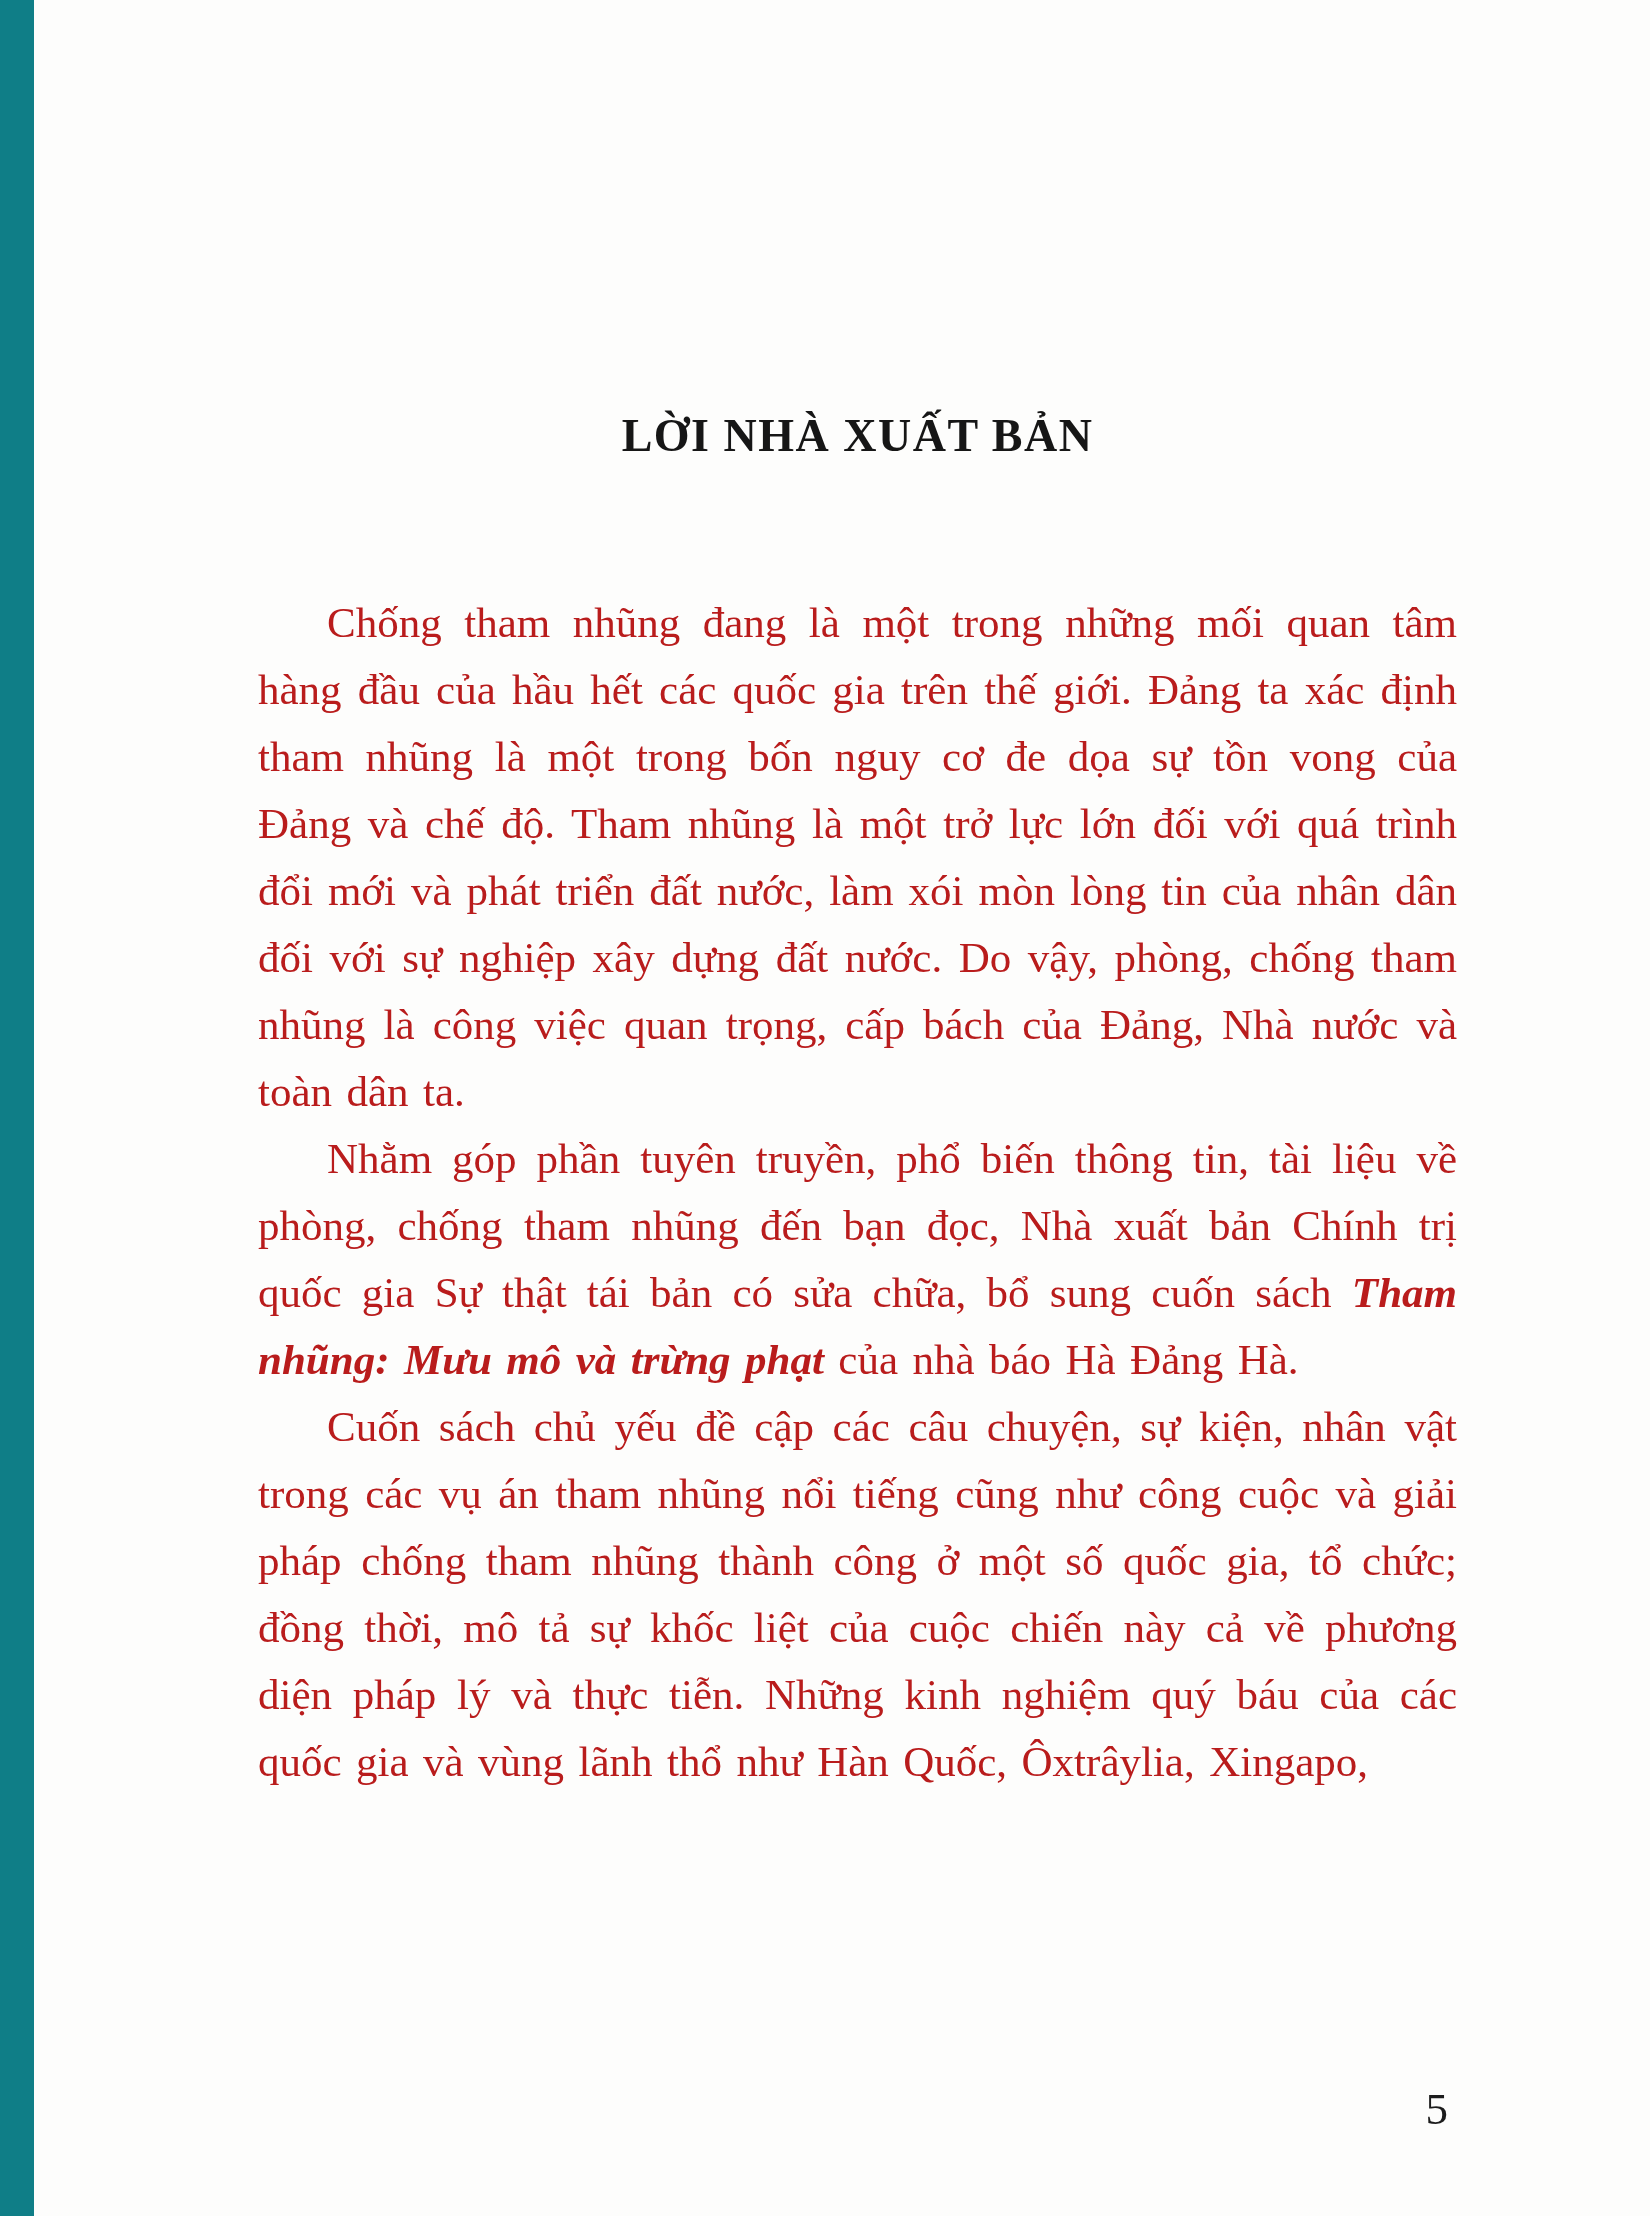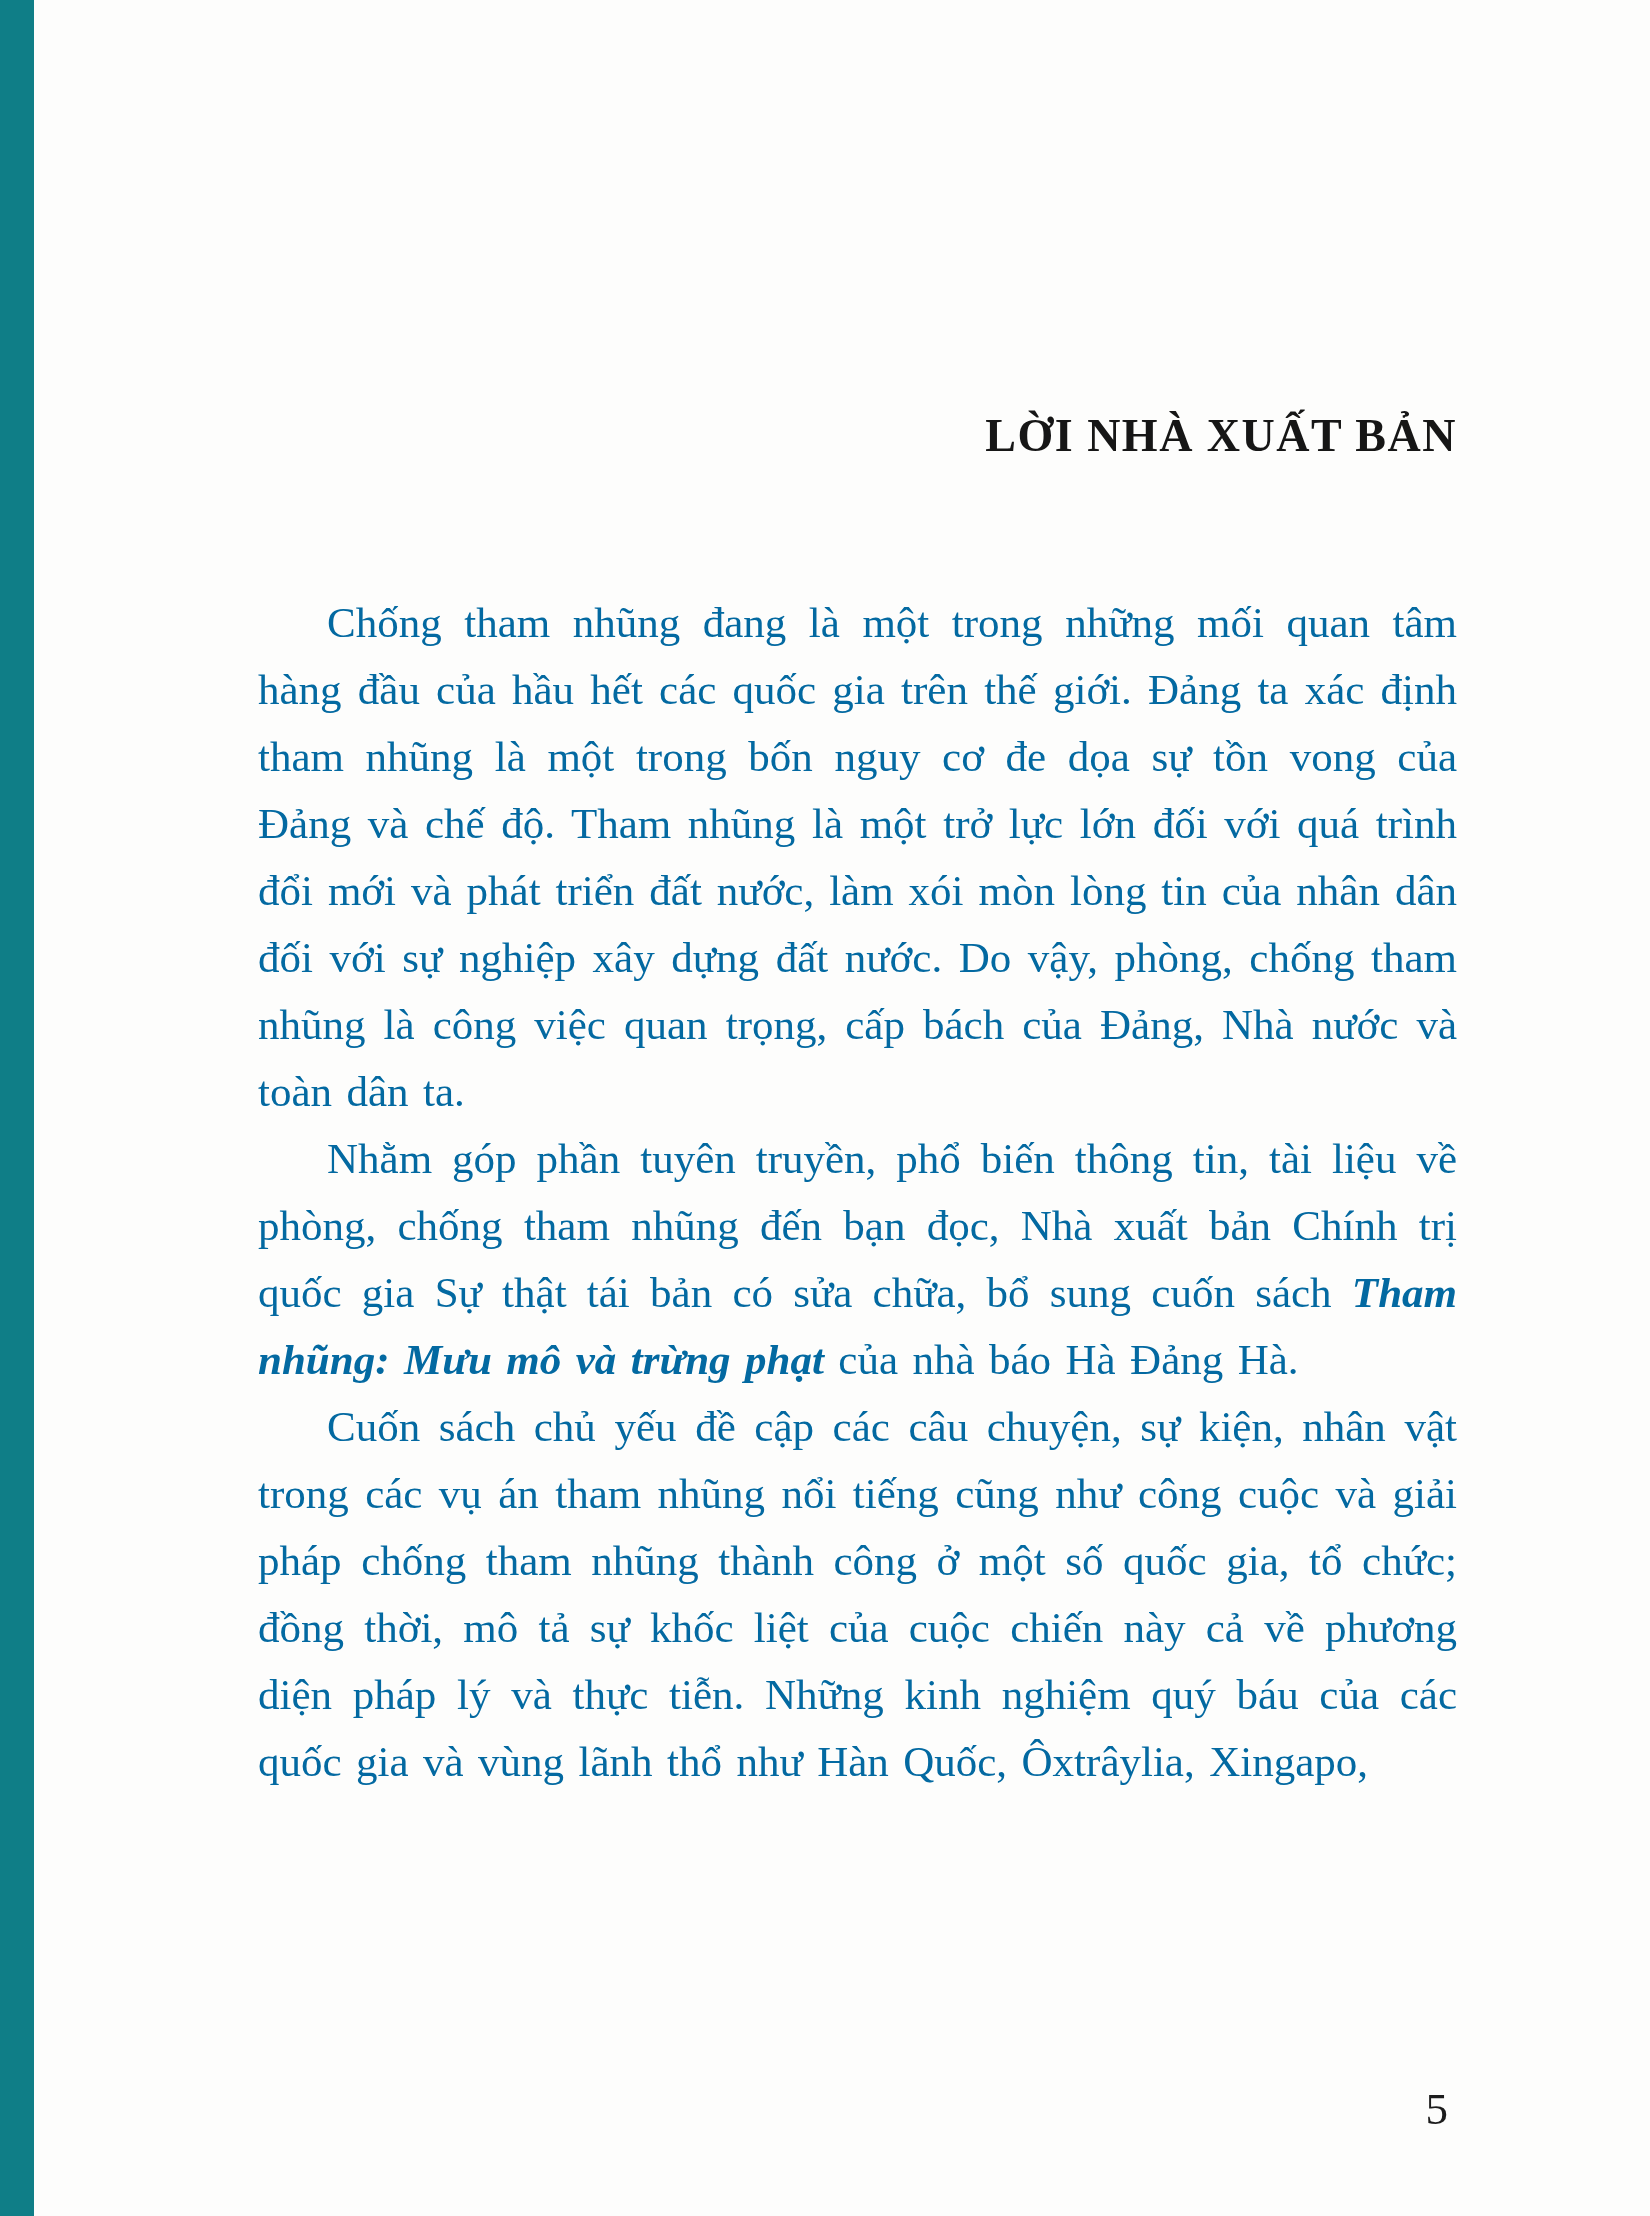--- a/index.html
+++ b/index.html
@@ -29,32 +29,32 @@
     top: 0;
     width: 1199px;
     padding-top: 409px;
     box-sizing: border-box;
   }
   h1.page-title {
     margin: 0;
     font-size: 46px;
     line-height: 54px;
     font-weight: bold;
-    text-align: right;
+    text-align: center;
     letter-spacing: 1.5px;
     color: #161616;
   }
   p.para {
     margin: 0;
     font-size: 43px;
     line-height: 67px;
     text-align: justify;
     text-indent: 69px;
     word-spacing: 3.7px;
-    color: #0369a1;
+    color: #b91c1c;
   }
   p.para.first {
     margin-top: 126px;
   }
   .book-title {
     font-weight: bold;
     font-style: italic;
   }
   .page-number {
     position: absolute;

